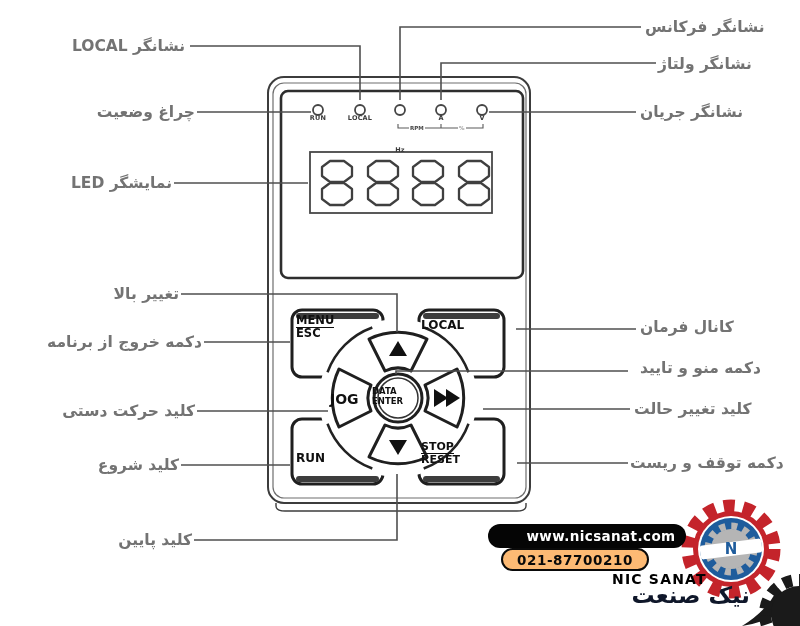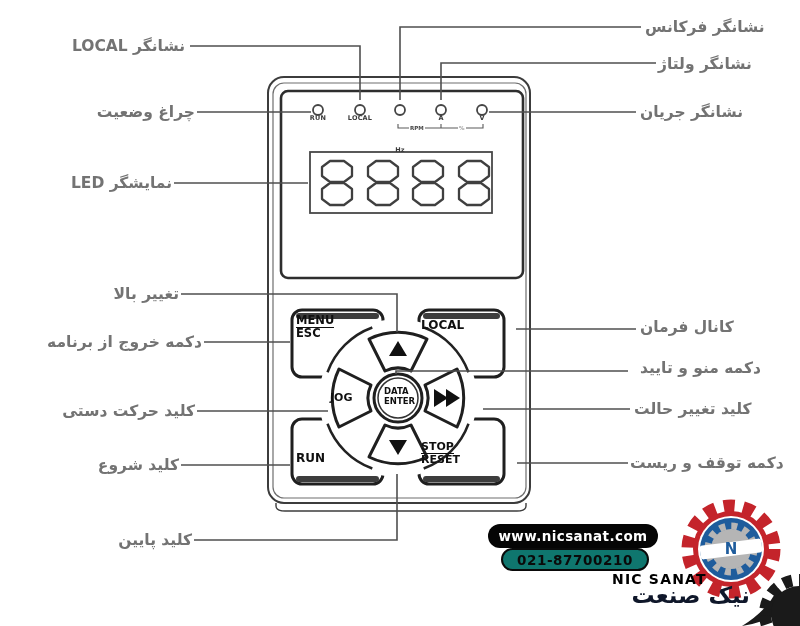--- a/index.html
+++ b/index.html
@@ -18,22 +18,22 @@
   }
   .unit-label{position:absolute;font-size:5.5px;font-weight:700;color:#444;background:#fff;padding:0 1px;line-height:6px;}
   .unit-label.dim{color:#9a9a9a;}
   .key-label{position:absolute;font-weight:700;color:#101010;text-align:left;}
   .u{border-bottom:1.6px solid #101010;padding-bottom:0px;}
   .pill{
     position:absolute;display:flex;align-items:center;justify-content:center;
     font-weight:700;border-radius:12px;white-space:nowrap;
   }
   #www-pill{left:489px;top:525px;width:168px;height:22px;background:#050505;color:#fff;
-    font-size:13.5px;letter-spacing:.4px;box-shadow:0 0 0 1px #050505;}
-  #phone-pill{left:501px;top:548px;width:144px;height:19px;background:#0f766e;color:#0a0a0a;
+    font-size:13.5px;letter-spacing:.4px;box-shadow:0 0 0 1px #050505;padding-left:28px;}
+  #phone-pill{left:501px;top:548px;width:144px;height:19px;background:#fdba74;color:#0a0a0a;
     border:2.5px solid #0a0a0a;font-size:13.5px;letter-spacing:.6px;}
   #brand-en{position:absolute;left:612px;top:571px;font-size:14px;font-weight:700;
     color:#000000;letter-spacing:1.2px;white-space:nowrap;}
   #brand-fa{position:absolute;left:598px;top:582px;width:152px;
     font-size:23px;font-weight:700;color:#0f172a;direction:rtl;white-space:nowrap;}
   #logo-n{position:absolute;left:723px;top:540px;width:16px;text-align:center;
     font-size:15px;font-weight:700;color:#1e5c9c;}
 </style>
 </head>
 <body>
@@ -141,27 +141,27 @@
   <span class="led-label" style="left:419px;top:115px;">A</span>
   <span class="led-label" style="left:460px;top:115px;">V</span>
   <span class="unit-label" style="left:409px;top:125px;">RPM</span>
   <span class="unit-label dim" style="left:458px;top:125px;">%</span>
 
   <div class="key-label" style="left:296px;top:314px;width:56px;font-size:11.5px;line-height:13px;">
     <span class="u">MENU</span><br>
     <span>ESC</span>
   </div>
   <div class="key-label" style="left:421px;top:318px;width:81px;font-size:12px;">LOCAL</div>
-  <div class="key-label" style="left:330px;top:391px;width:44px;font-size:11px;">JOG</div>
+  <div class="key-label" style="left:330px;top:391px;width:44px;font-size:14px;">JOG</div>
   <div class="key-label" style="left:296px;top:451px;width:56px;font-size:12px;">RUN</div>
   <div class="key-label" style="left:421px;top:441px;width:81px;font-size:11px;line-height:12.5px;">
     <span class="u">STOP</span><br>
     <span>RESET</span>
   </div>
-  <div class="key-label" style="left:372px;top:387px;width:36px;font-size:8.5px;line-height:9.5px;padding-left:12px;">
+  <div class="key-label" style="left:372px;top:387px;width:36px;font-size:8.5px;line-height:9.5px;">
     <span>DATA</span><br>
     <span>ENTER</span>
   </div>
 
   <div class="fa-label" lang="fa" style="right:615px;top:35px;">نشانگر LOCAL</div>
   <div class="fa-label" lang="fa" style="right:605px;top:101px;">چراغ وضعیت</div>
   <div class="fa-label" lang="fa" style="right:628px;top:172px;">نمایشگر LED</div>
   <div class="fa-label" lang="fa" style="right:621px;top:283px;">تغییر بالا</div>
   <div class="fa-label" lang="fa" style="right:598px;top:331px;">دکمه خروج از برنامه</div>
   <div class="fa-label" lang="fa" style="right:605px;top:400px;margin-left:17px;">کلید حرکت دستی</div>

